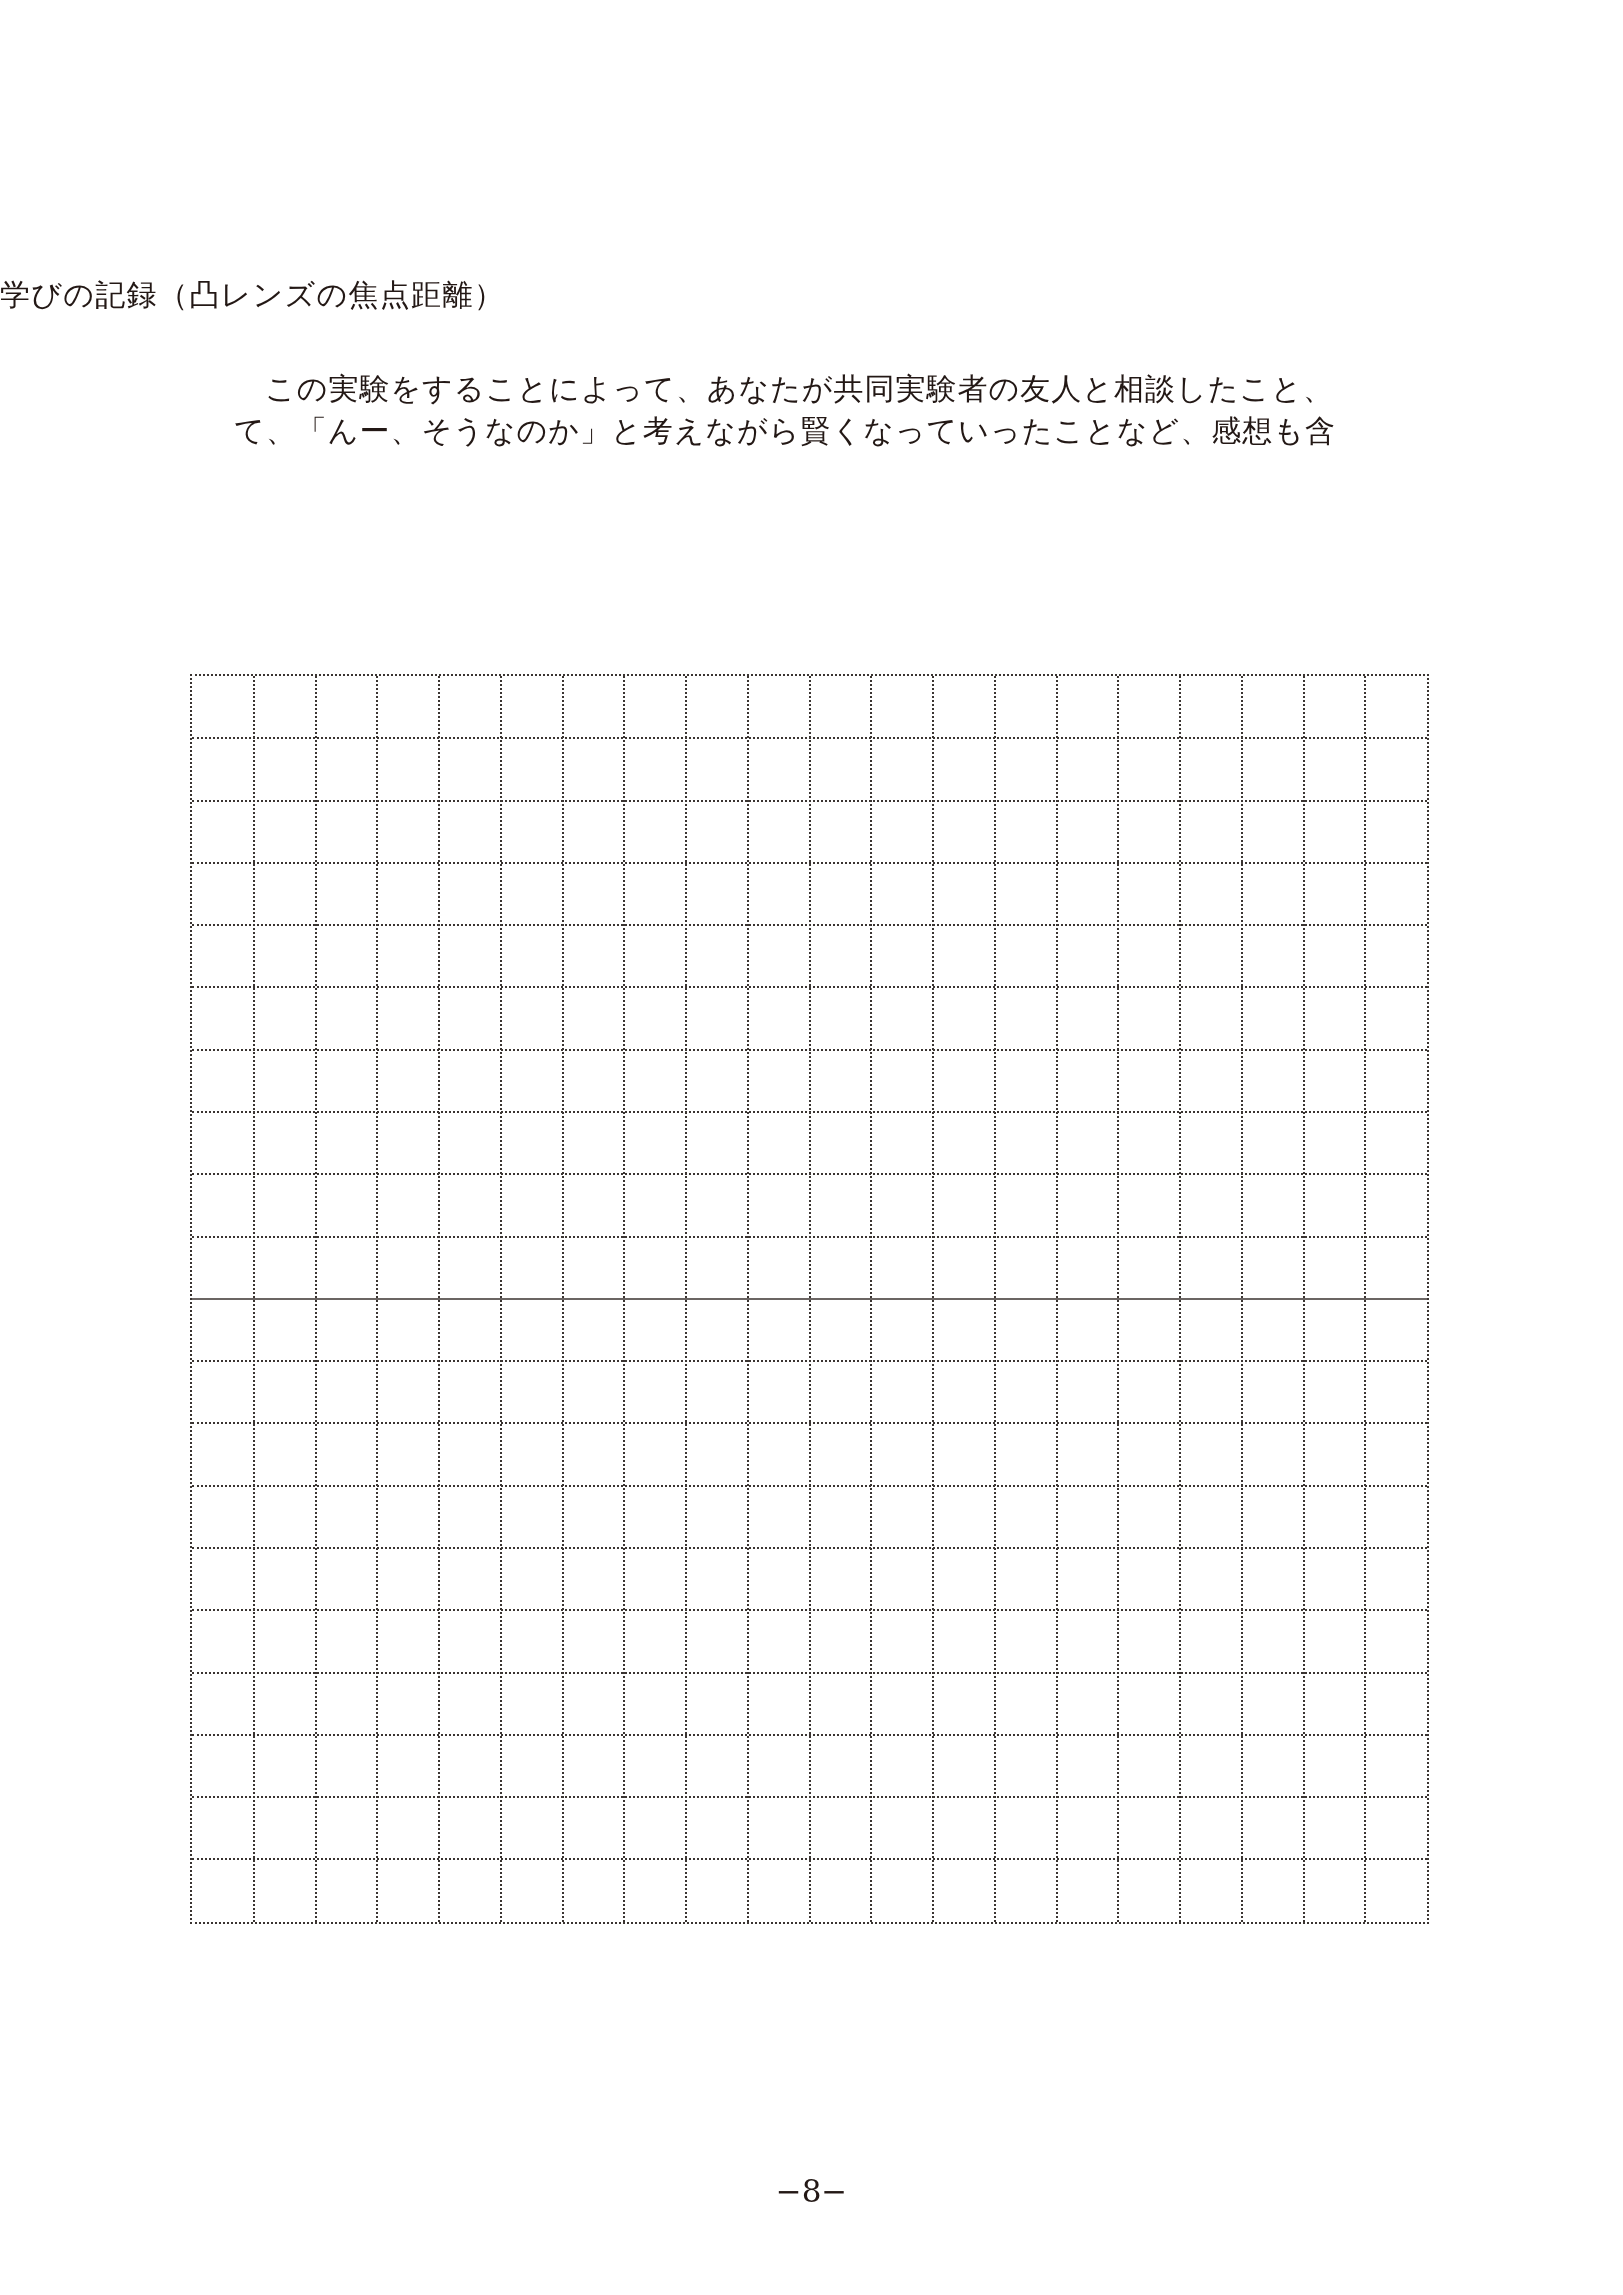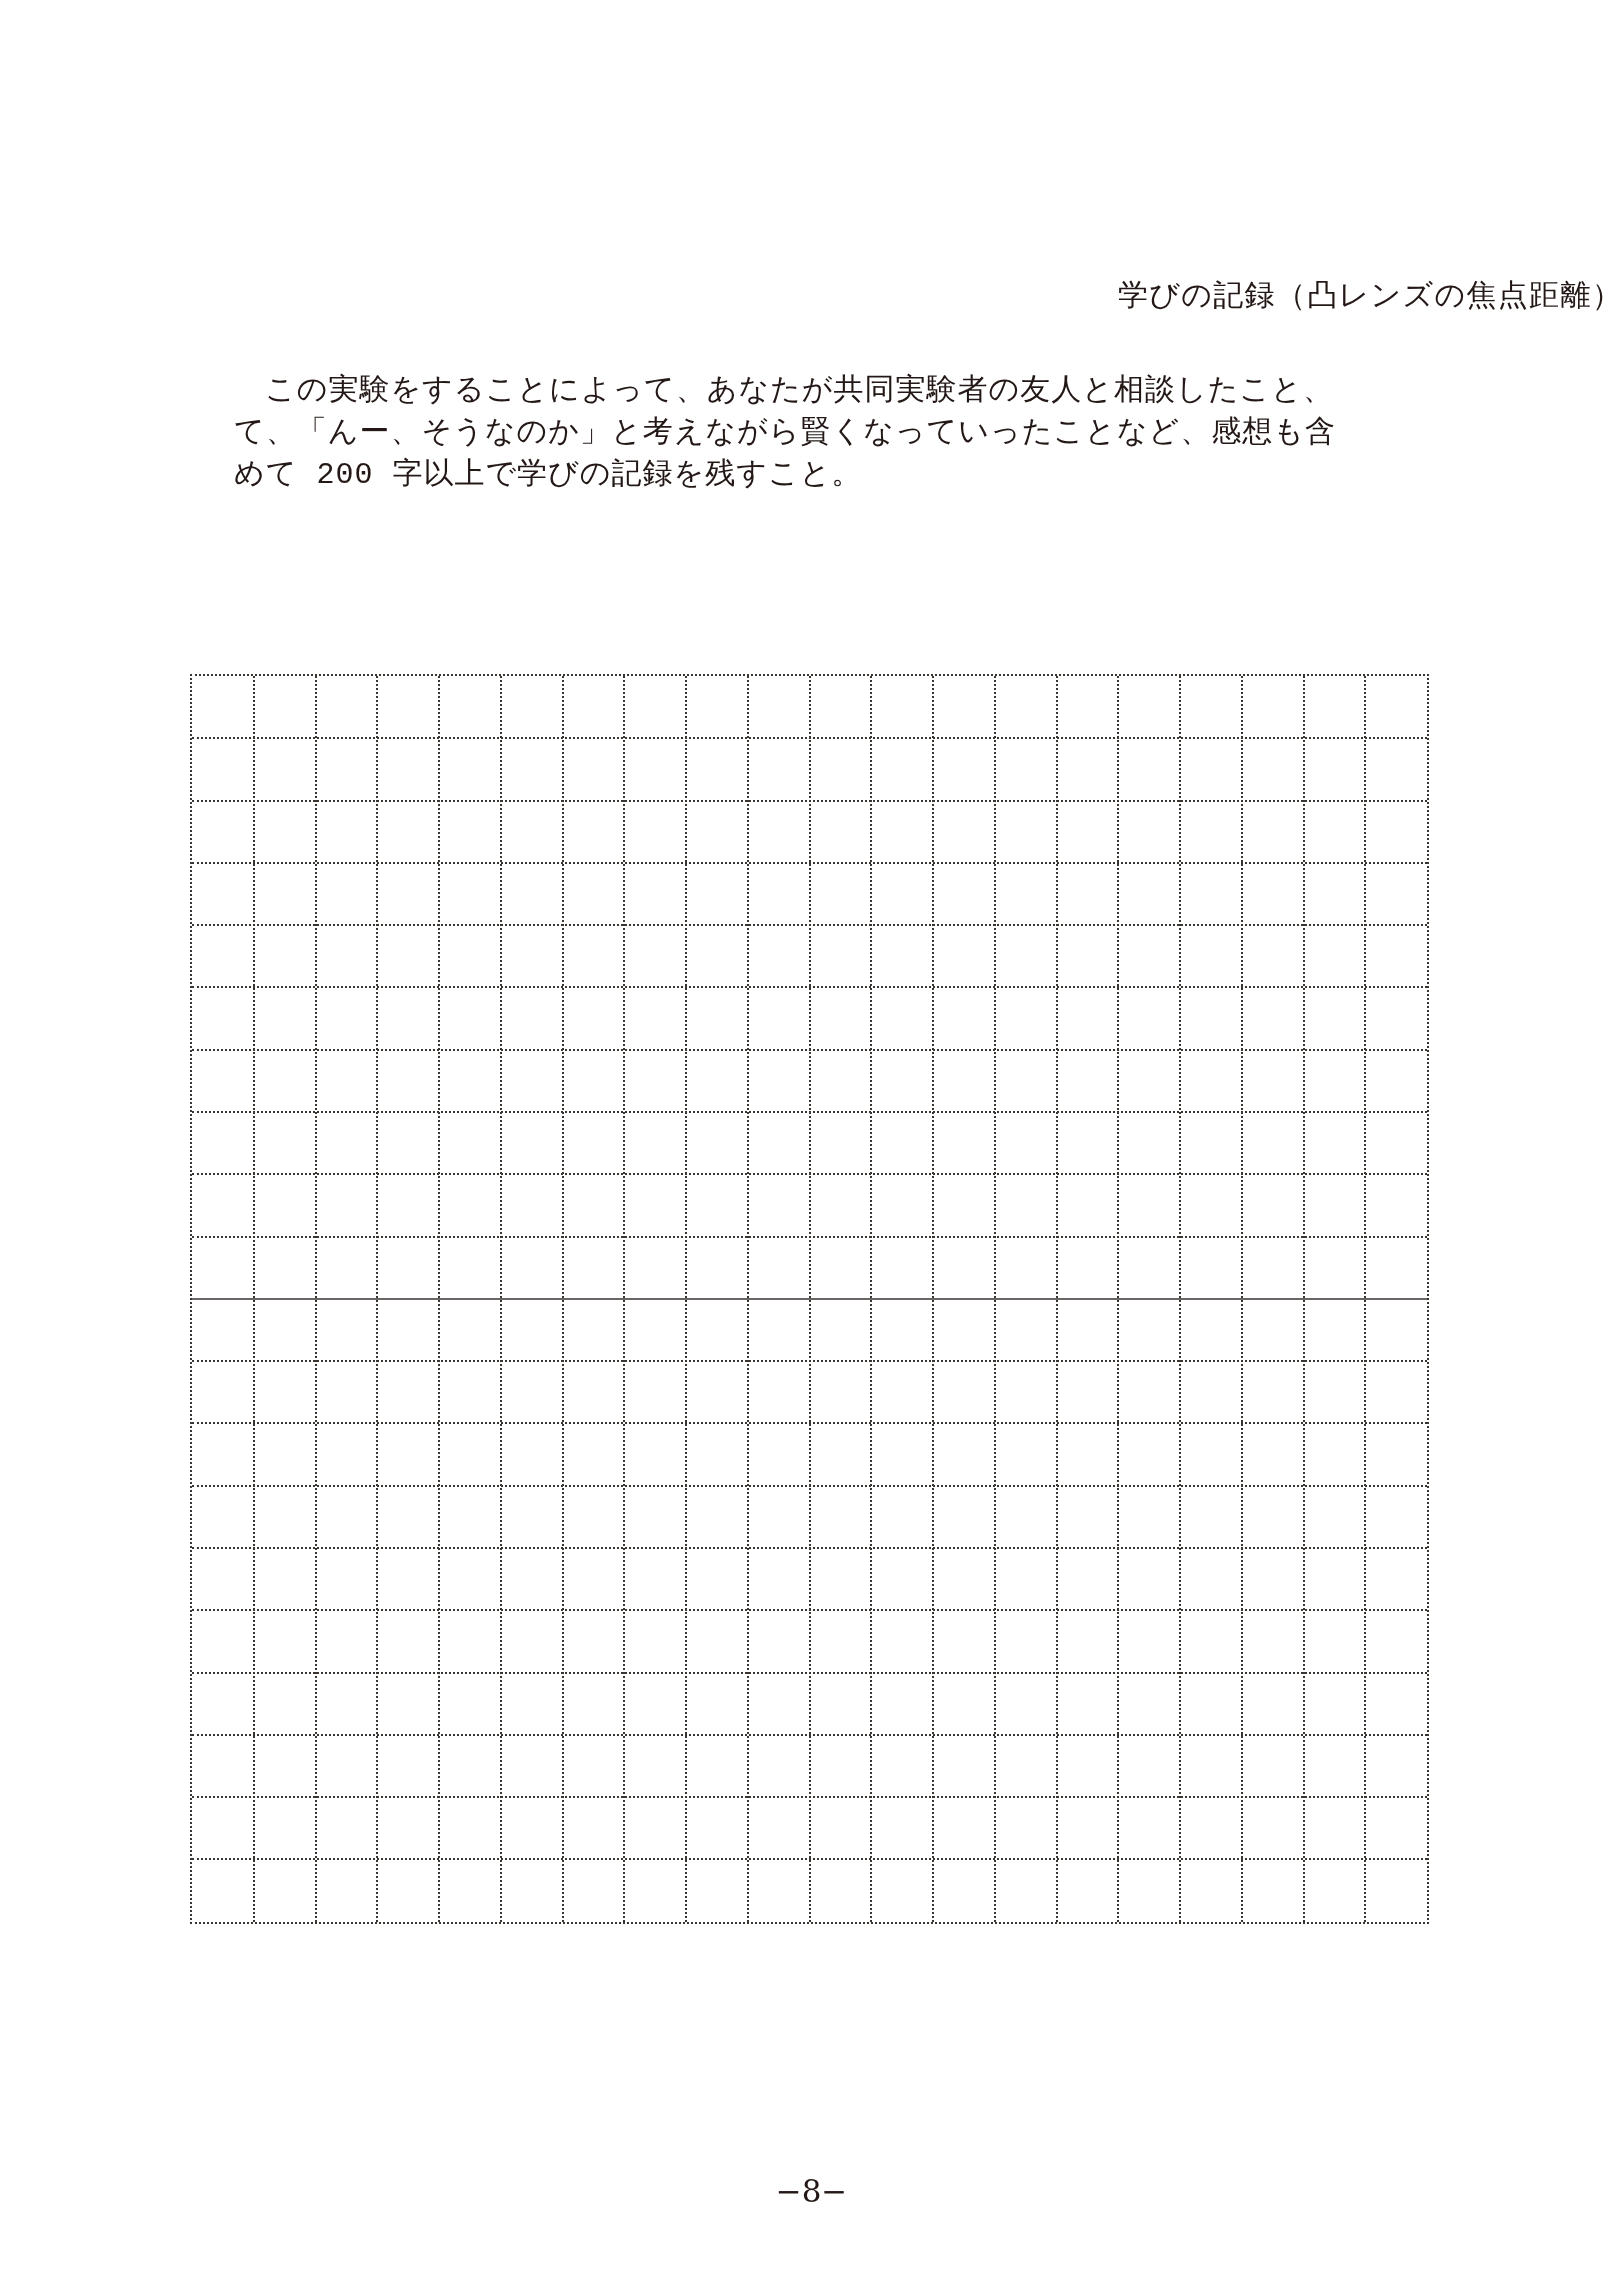--- a/index.html
+++ b/index.html
@@ -13,21 +13,21 @@
       position: relative;
       overflow: hidden;
       font-family: "DejaVu Serif", "Liberation Serif", serif;
       color: #231815;
     }
     .page-title {
       position: absolute;
       top: 275px;
       left: 0;
       width: 1623px;
-      text-align: right;
+      text-align: left;
       font-size: 30px;
       line-height: 39px;
       letter-spacing: 1.3px;
       white-space: nowrap;
     }
     .instructions {
       position: absolute;
       top: 370px;
       left: 234px;
       width: 1165px;
@@ -81,21 +81,20 @@
 </head>
 <body>
 
 <div>
 
   <div class="page-title">学びの記録（凸レンズの焦点距離）</div>
 
   <div class="instructions">
     <span class="line">　この実験をすることによって、あなたが共同実験者の友人と相談したこと、</span>
     <span class="line">て、「んー、そうなのか」と考えながら賢くなっていったことなど、感想も含</span>
-    <span class="line">めて 200 字以上で学びの記録を残すこと。</span>
   </div>
 
   <div class="grid" id="writing-grid">
       <div class="grid-col" style="left: 61px;"></div>
       <div class="grid-col" style="left: 123px;"></div>
       <div class="grid-col" style="left: 184px;"></div>
       <div class="grid-col" style="left: 246px;"></div>
       <div class="grid-col" style="left: 308px;"></div>
       <div class="grid-col" style="left: 370px;"></div>
       <div class="grid-col" style="left: 431px;"></div>

